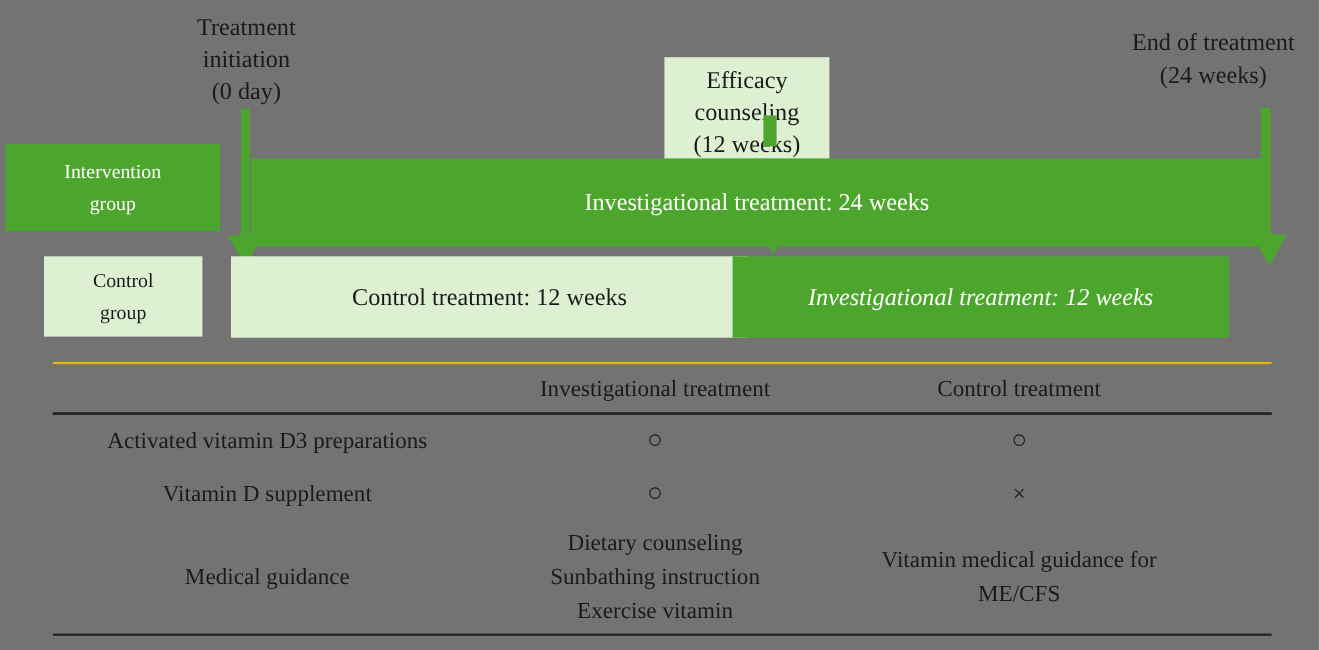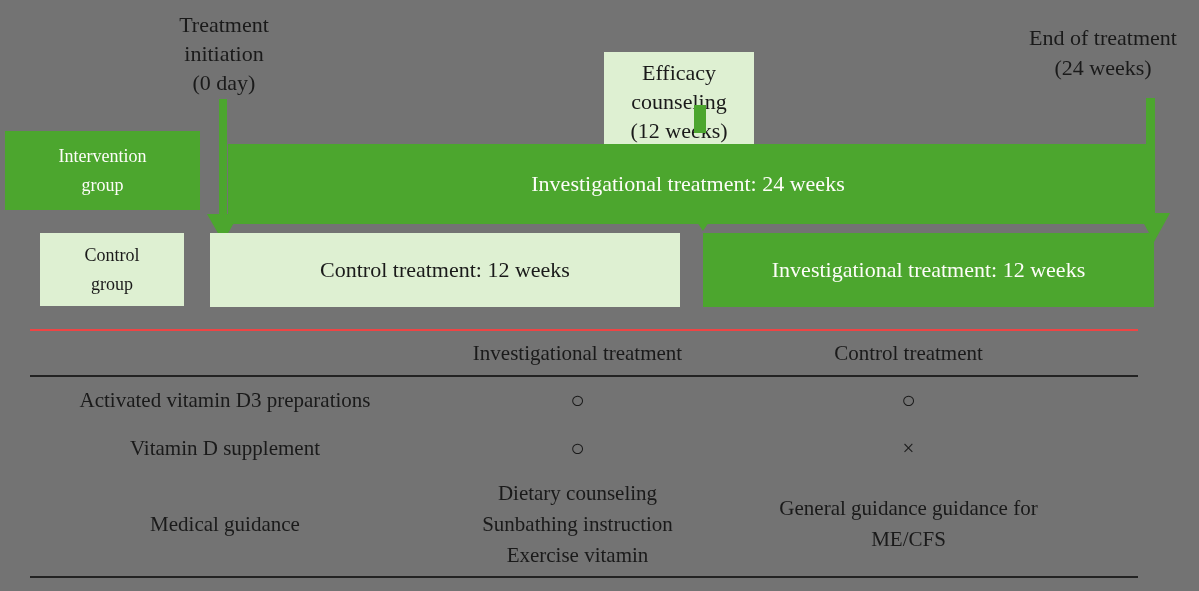--- a/index.html
+++ b/index.html
@@ -40,27 +40,27 @@
     text-align: center;
   }
   .dark  { background: var(--green); color: #fdfdf8; }
   .light { background: var(--light-green); color: var(--ink); }
   .gbox { font-size: 18px; line-height: 29px; }
   .bar  { font-size: 22px; }
   #box-intervention { left: 5px;  top: 131px; width: 195px; height: 79px; }
   #bar-24           { left: 228px; top: 144px; width: 920px; height: 80px; }
   #box-control      { left: 40px; top: 233px; width: 144px; height: 73px; }
   #bar-c12          { left: 210px; top: 233px; width: 470px; height: 74px; }
-  #bar-i12          { left: 703px; top: 233px; width: 451px; height: 74px; }
+  #bar-i12          { left: 666px; top: 233px; width: 451px; height: 74px; font-style: italic; }
 
   
   .schedule {
     position: absolute;
-    left: 30px; top: 329px; width: 1108px;
-    border-top: 2px solid #ef4444;
+    left: 48px; top: 329px; width: 1108px;
+    border-top: 2px solid #eab308;
     border-bottom: 2px solid #222;
   }
   .schedule table {
     width: 100%;
     border-collapse: collapse;
     font-size: 21px;
     color: var(--ink);
   }
   .schedule col.c1 { width: 390px; }
   .schedule col.c2 { width: 315px; }
@@ -159,21 +159,21 @@
           <td class="sym sym-x c3cell">×</td>
         </tr>
         <tr class="r3">
           <td>Medical guidance</td>
           <td class="multiline">
             <div>Dietary counseling</div>
             <div>Sunbathing instruction</div>
             <div>Exercise vitamin</div>
           </td>
           <td class="multiline c3cell">
-            <div>General guidance guidance for</div>
+            <div>Vitamin medical guidance for</div>
             <div>ME/CFS</div>
           </td>
         </tr>
       </tbody>
     </table>
   </div>
 
 </div>
 
 </body></html>

